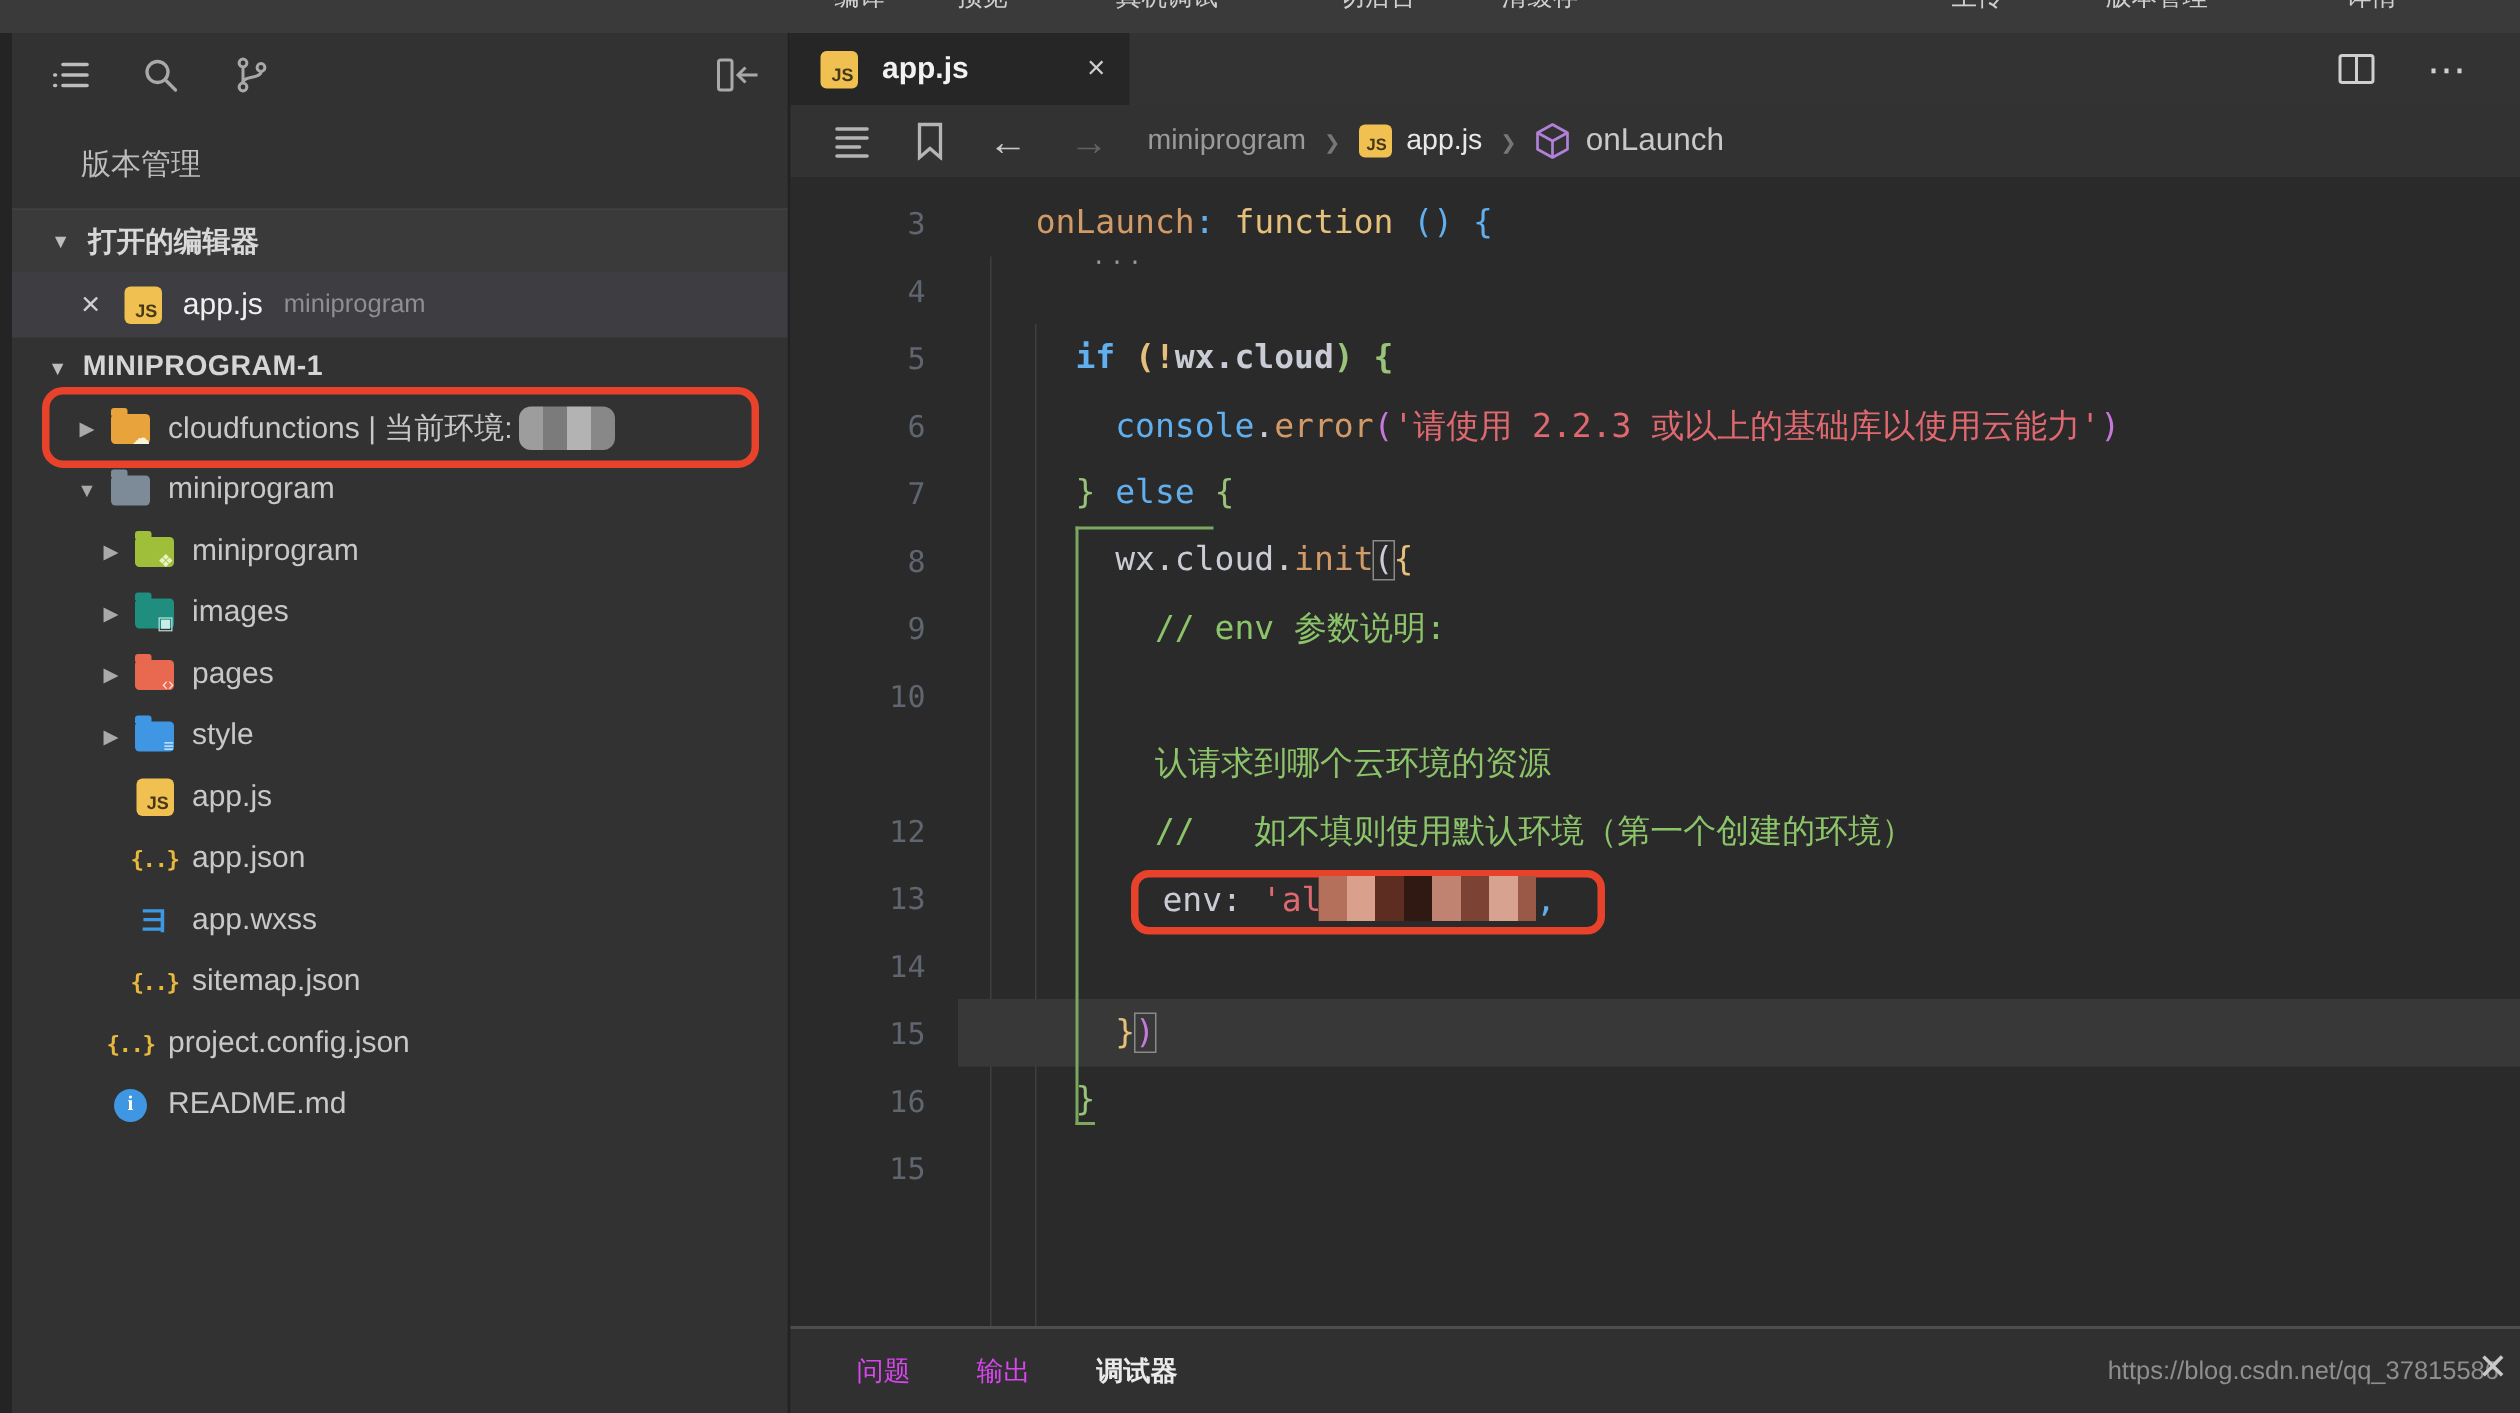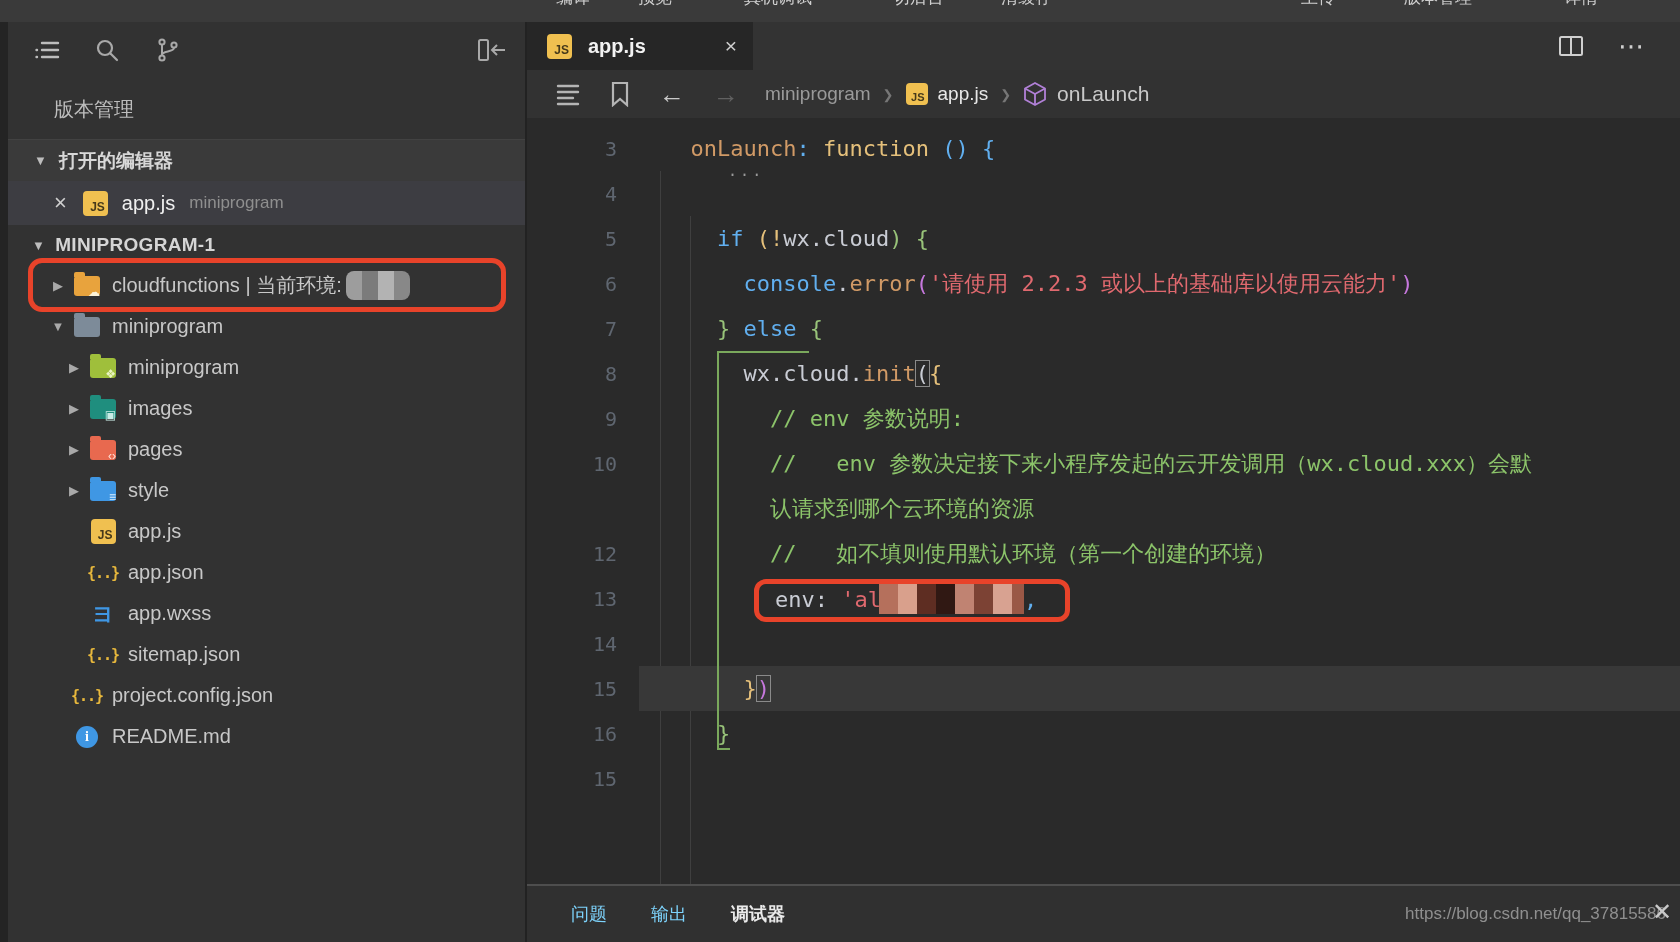--- a/index.html
+++ b/index.html
@@ -82,21 +82,21 @@
   .bbox { outline:1px solid #8a8a8a; }
   .fold-dots { position:absolute; left:12.3ch; top:30px; color:#9a9a9a; font-size:15px; letter-spacing:3px; }
   .envbox { border:5px solid #e8432a; border-radius:12px; padding:3px 28px 5px 16px; margin-left:-16px; }
   .censor-env { display:inline-block; width:145px; height:30px; vertical-align:-7px; margin-left:-2px;
     background:repeating-linear-gradient(90deg,#b5705c 0 19px,#d9a08c 19px 38px,#5e2d22 38px 57px,#301813 57px 76px,#c08372 76px 95px,#7c4234 95px 114px,#d8a291 114px 133px,#9a5846 133px 145px); }
   .deco { position:absolute; background:#7aa85c; z-index:1; }
   .guide { position:absolute; width:1px; background:#3f3f3f; }
 
   
   .panel { height:58px; background:#303030; border-top:2px solid #4e4e4e; display:flex; align-items:center; position:relative; }
-  .ptab { font-size:18px; color:#7dd3fc; margin-left:44px; cursor:pointer; }
+  .ptab { font-size:18px; color:#d946ef; margin-left:44px; cursor:pointer; }
   .ptab.active { color:#eaeaea; font-weight:bold; }
   .watermark { position:absolute; right:14px; top:50%; transform:translateY(-50%); color:#8f8f8f; font-size:17px; }
   .wm-x { position:absolute; right:8px; top:50%; transform:translateY(-58%); color:#c9c9c9; font-size:24px; font-weight:300; }
 
   svg { display:block; }
 </style>
 </head>
 <body>
 
 <div class="menubar" id="menubar">
@@ -337,41 +337,40 @@
           <div class="cl">
             <span class="gut">3</span>
             <span class="codetxt" style="padding-left: calc(2ch + 47px);"><span class="tk-orange">onLaunch</span><span class="tk-blue">:</span><span class="tk-fg"> </span><span class="tk-yellow">function</span><span class="tk-fg"> </span><span class="tk-blue">()</span><span class="tk-fg"> </span><span class="tk-blue">{</span><span class="fold-dots">···</span></span>
           </div>
           <div class="cl">
             <span class="gut">4</span>
             <span class="codetxt" style="padding-left: calc(0ch + 47px);"></span>
           </div>
           <div class="cl">
             <span class="gut">5</span>
-            <span class="codetxt" style="padding-left: calc(4ch + 47px);"><span class="tk-blue">if</span><span class="tk-fg"> </span><span class="tk-yellow">(!</span><span class="tk-fg">wx.cloud</span><span class="tk-green">)</span><span class="tk-fg"> </span><span class="tk-green">{</span></span>
+            <span class="codetxt" style="padding-left: calc(4ch + 47px); font-weight: bold;"><span class="tk-blue">if</span><span class="tk-fg"> </span><span class="tk-yellow">(!</span><span class="tk-fg">wx.cloud</span><span class="tk-green">)</span><span class="tk-fg"> </span><span class="tk-green">{</span></span>
           </div>
           <div class="cl">
             <span class="gut">6</span>
             <span class="codetxt" style="padding-left: calc(6ch + 47px);"><span class="tk-blue">console</span><span class="tk-fg">.</span><span class="tk-orange">error</span><span class="tk-magenta">(</span><span class="tk-red">'请使用 2.2.3 或以上的基础库以使用云能力'</span><span class="tk-magenta">)</span></span>
           </div>
           <div class="cl">
             <span class="gut">7</span>
             <span class="codetxt" style="padding-left: calc(4ch + 47px);"><span class="tk-green">}</span><span class="tk-fg"> </span><span class="tk-blue">else</span><span class="tk-fg"> </span><span class="tk-green">{</span></span>
           </div>
           <div class="cl">
             <span class="gut">8</span>
             <span class="codetxt" style="padding-left: calc(6ch + 47px);"><span class="tk-fg">wx.cloud</span><span class="tk-fg">.</span><span class="tk-orange">init</span><span class="tk-fg bbox">(</span><span class="tk-yellow">{</span></span>
           </div>
           <div class="cl">
             <span class="gut">9</span>
             <span class="codetxt" style="padding-left: calc(8ch + 47px);"><span class="tk-comment">// env 参数说明:</span></span>
           </div>
           <div class="cl">
             <span class="gut">10</span>
-            <span class="codetxt" style="padding-left: calc(8ch + 47px);"><span class="tk-comment">//   env 参数决定接下来小程序发起的云开发调用（wx.cloud.xxx）会默</span></span>
           </div>
           <div class="cl">
             <span class="gut"></span>
             <span class="codetxt" style="padding-left: calc(8ch + 47px);"><span class="tk-comment">认请求到哪个云环境的资源</span></span>
           </div>
           <div class="cl">
             <span class="gut">12</span>
             <span class="codetxt" style="padding-left: calc(8ch + 47px);"><span class="tk-comment">//   如不填则使用默认环境（第一个创建的环境）</span></span>
           </div>
           <div class="cl">

